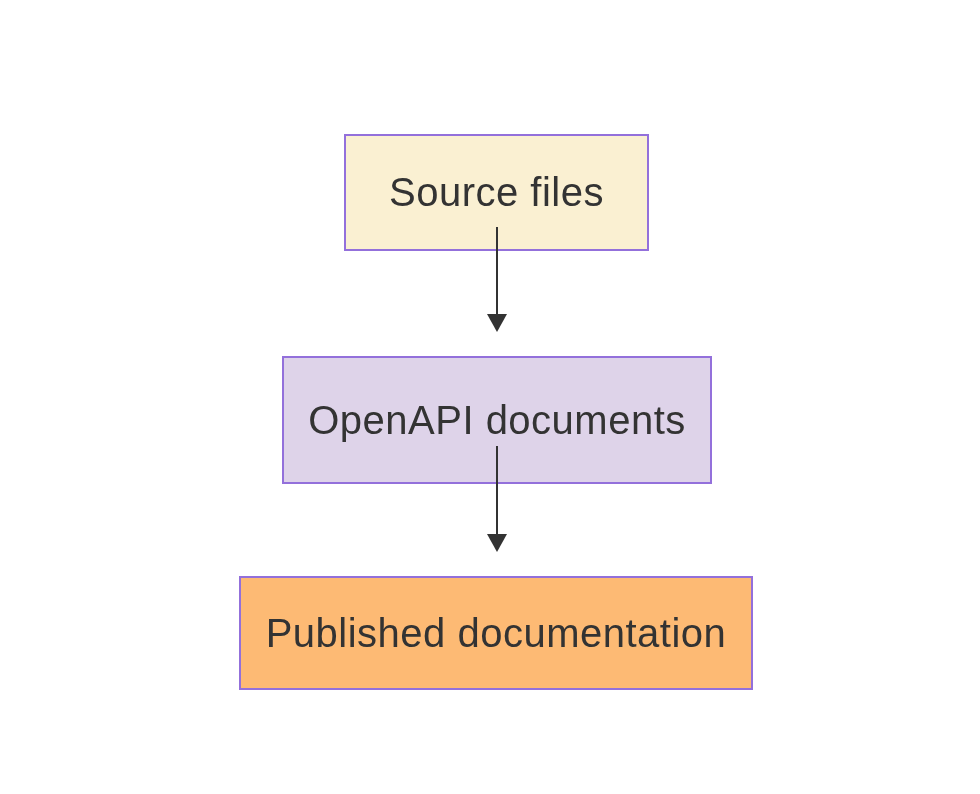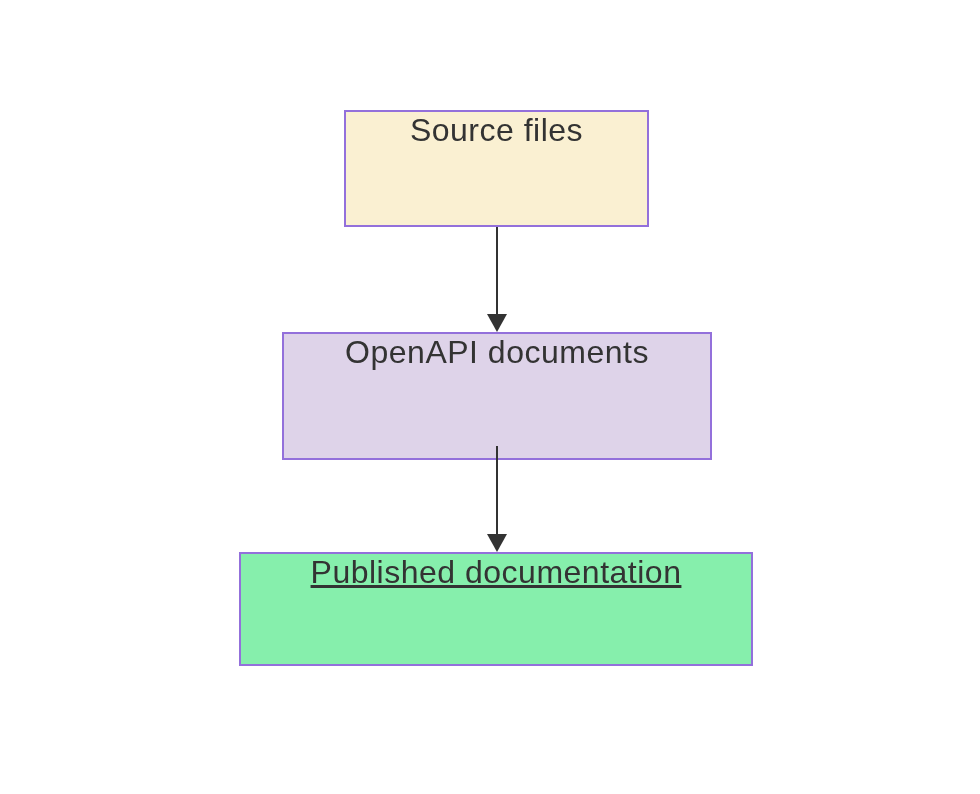--- a/index.html
+++ b/index.html
@@ -13,25 +13,27 @@
     height: 794px;
     background: #ffffff;
     overflow: hidden;
     font-family: "Liberation Sans", "DejaVu Sans", sans-serif;
   }
   .node {
     position: absolute;
     box-sizing: border-box;
     border: 2px solid #9370db;
     display: flex;
+    align-items: center;
     justify-content: center;
     color: #333333;
-    font-size: 32px;
+    font-size: 40px;
     letter-spacing: 0.5px;
     white-space: nowrap;
+    margin-top: 24px;
   }
   .node-source {
     left: 344px;
     top: 110px;
     width: 305px;
     height: 117px;
   }
   .node-openapi {
     left: 282px;
     top: 332px;
@@ -83,17 +85,17 @@
     <span>OpenAPI documents</span>
   </div>
 
   <div class="edge edge-2">
     <svg viewBox="0 0 24 106" aria-hidden="true">
       <line x1="12" y1="0" x2="12" y2="90" stroke="#333333" stroke-width="2"></line>
       <polygon points="2,88 22,88 12,106" fill="#333333"></polygon>
     </svg>
   </div>
 
-  <div class="node node-published" style="background-color: #86efac; text-decoration: underline;">
+  <div class="node node-published" style="background-color: #fdba74;">
     <span>Published documentation</span>
   </div>
 
 </div>
 
 </body></html>

